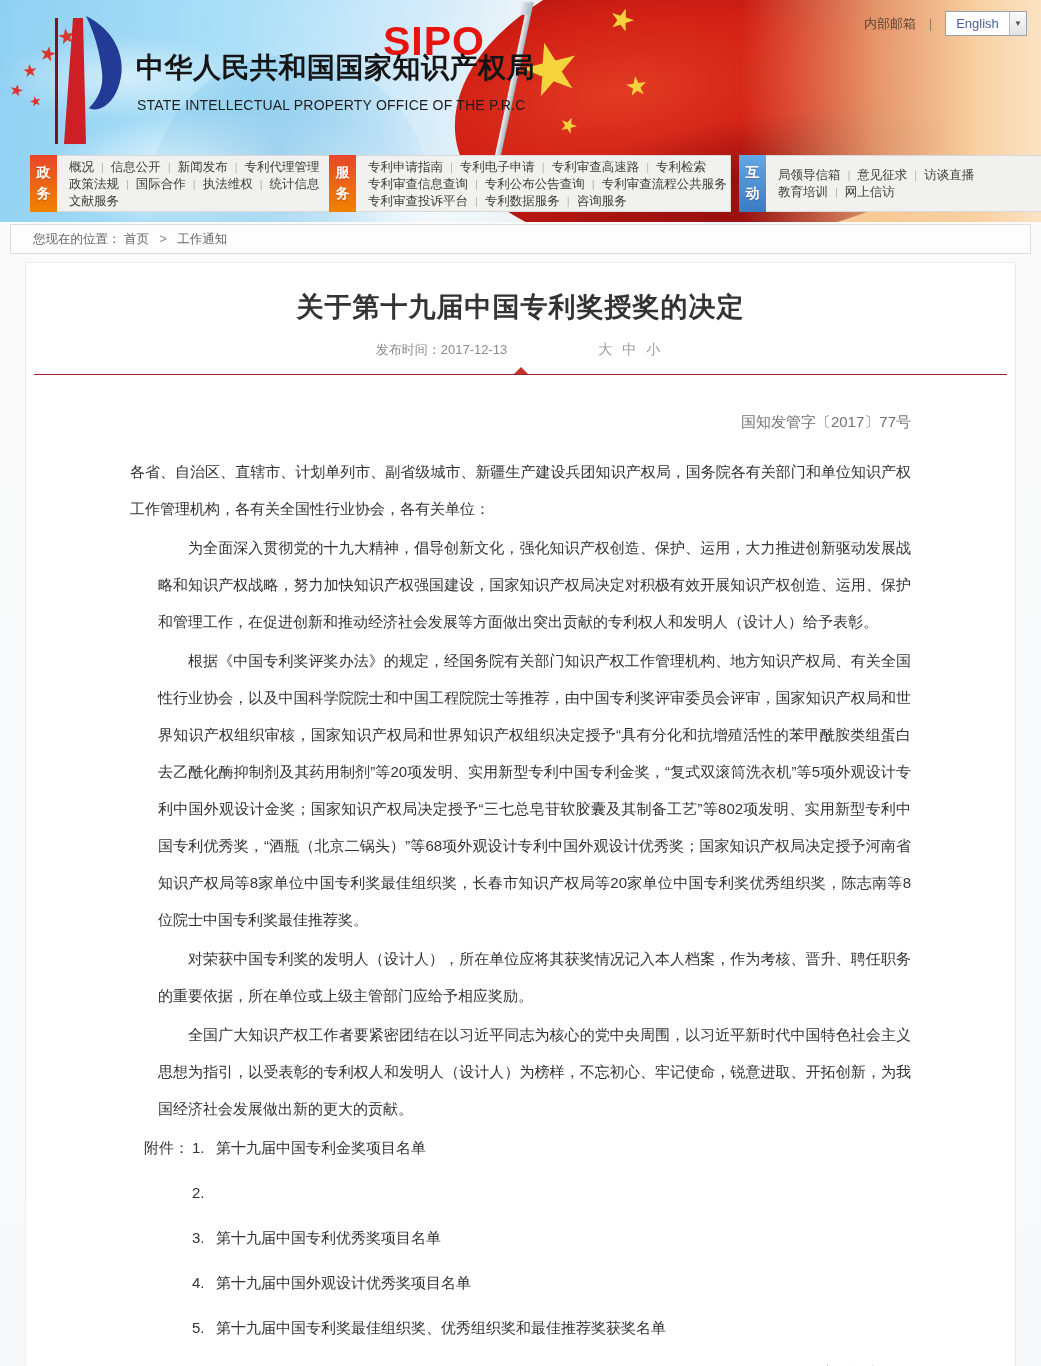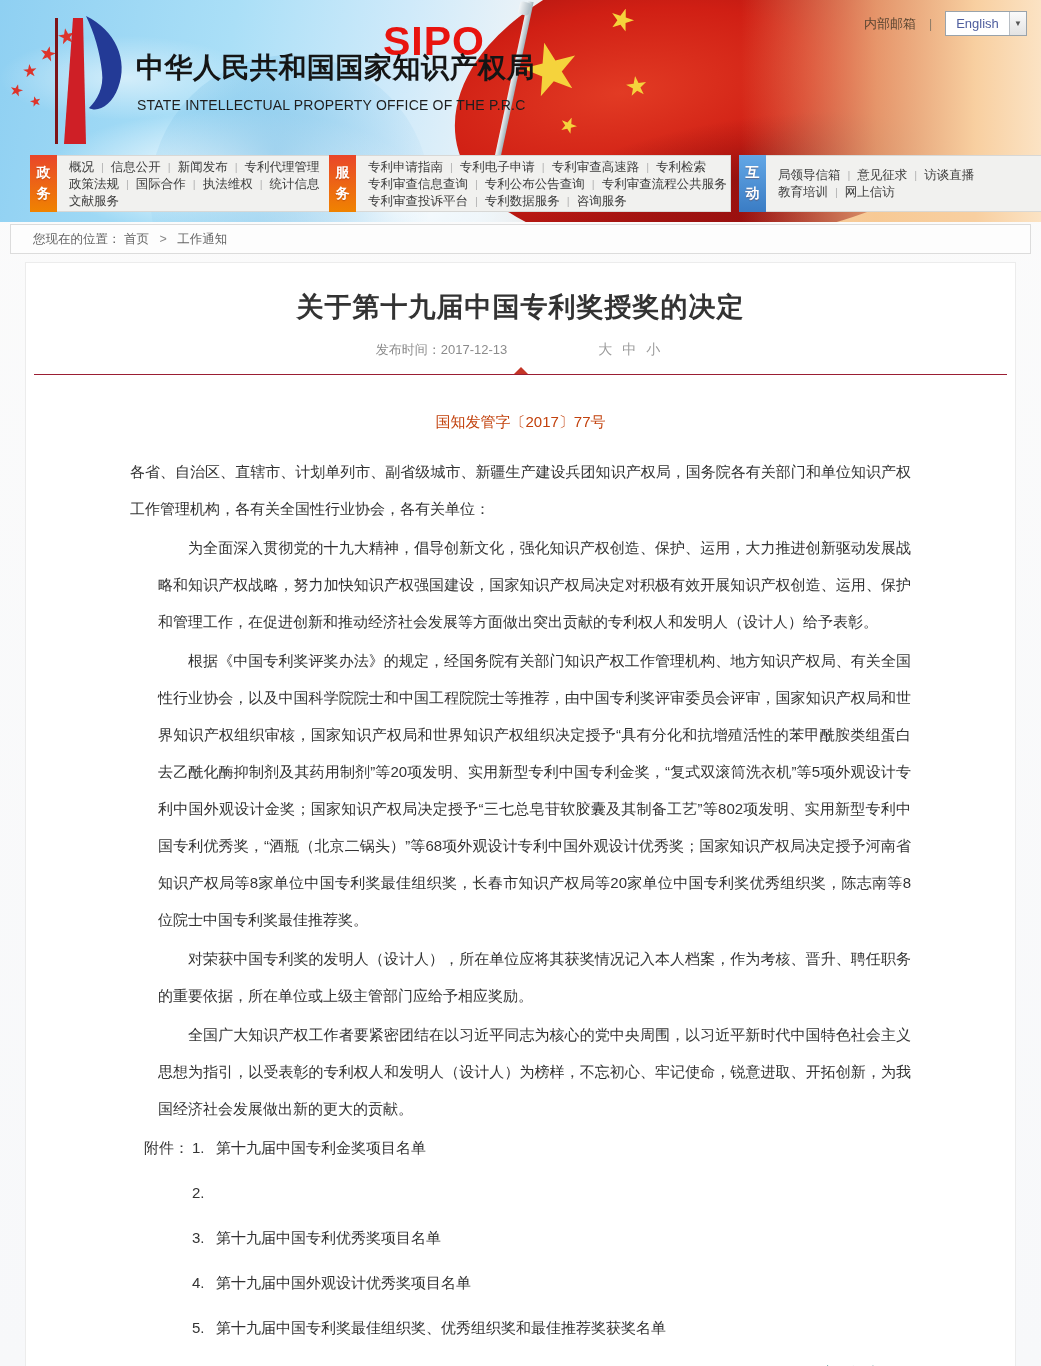--- a/index.html
+++ b/index.html
@@ -74,21 +74,21 @@
     border:1px solid #ececec; border-bottom:none; overflow:hidden; }
   .content-inner { padding:27px 104px 0; }
   .art-title { text-align:center; font-size:27px; font-weight:700; color:#333; letter-spacing:1px; line-height:34px; }
   .meta { margin-top:17px; display:flex; justify-content:center; align-items:center; }
   .pub { color:#8b8b8b; font-size:13px; }
   .sizes { margin-left:86px; color:#9b9b9b; font-size:14px; }
   .sizes span { margin:0 5px; cursor:pointer; }
   .divider { margin:15px -96px 0; height:1px; background:#9b1e33; position:relative; }
   .divider .tri { position:absolute; left:50%; top:-7px; margin-left:-7px; width:0; height:0;
     border-left:7px solid transparent; border-right:7px solid transparent; border-bottom:7px solid #c43527; }
-  .doc-num { margin-top:37px; text-align:center; font-size:15px; color:#c2410c; line-height:20px; }
+  .doc-num { margin-top:37px; text-align:right; font-size:15px; color:#737373; line-height:20px; }
   .body-text { margin-top:21px; font-size:15px; color:#333; }
   .para { line-height:37px; margin-bottom:2px; text-align:justify; }
   .para.indent { text-indent:2em;margin-left:28px; }
   .attach { margin-top:2px; padding-left:14px; }
   .attach-row { display:flex; line-height:37px; margin-bottom:8px; font-size:15px; color:#333; }
   .attach-label { width:48px; flex:none; }
   .attach-num { width:24px; flex:none; }
   .sign { margin-top:4px; text-align:right; font-size:15px; color:#0f766e; line-height:37px; }
   .sign-date { margin-top:7px; }
 </style>

